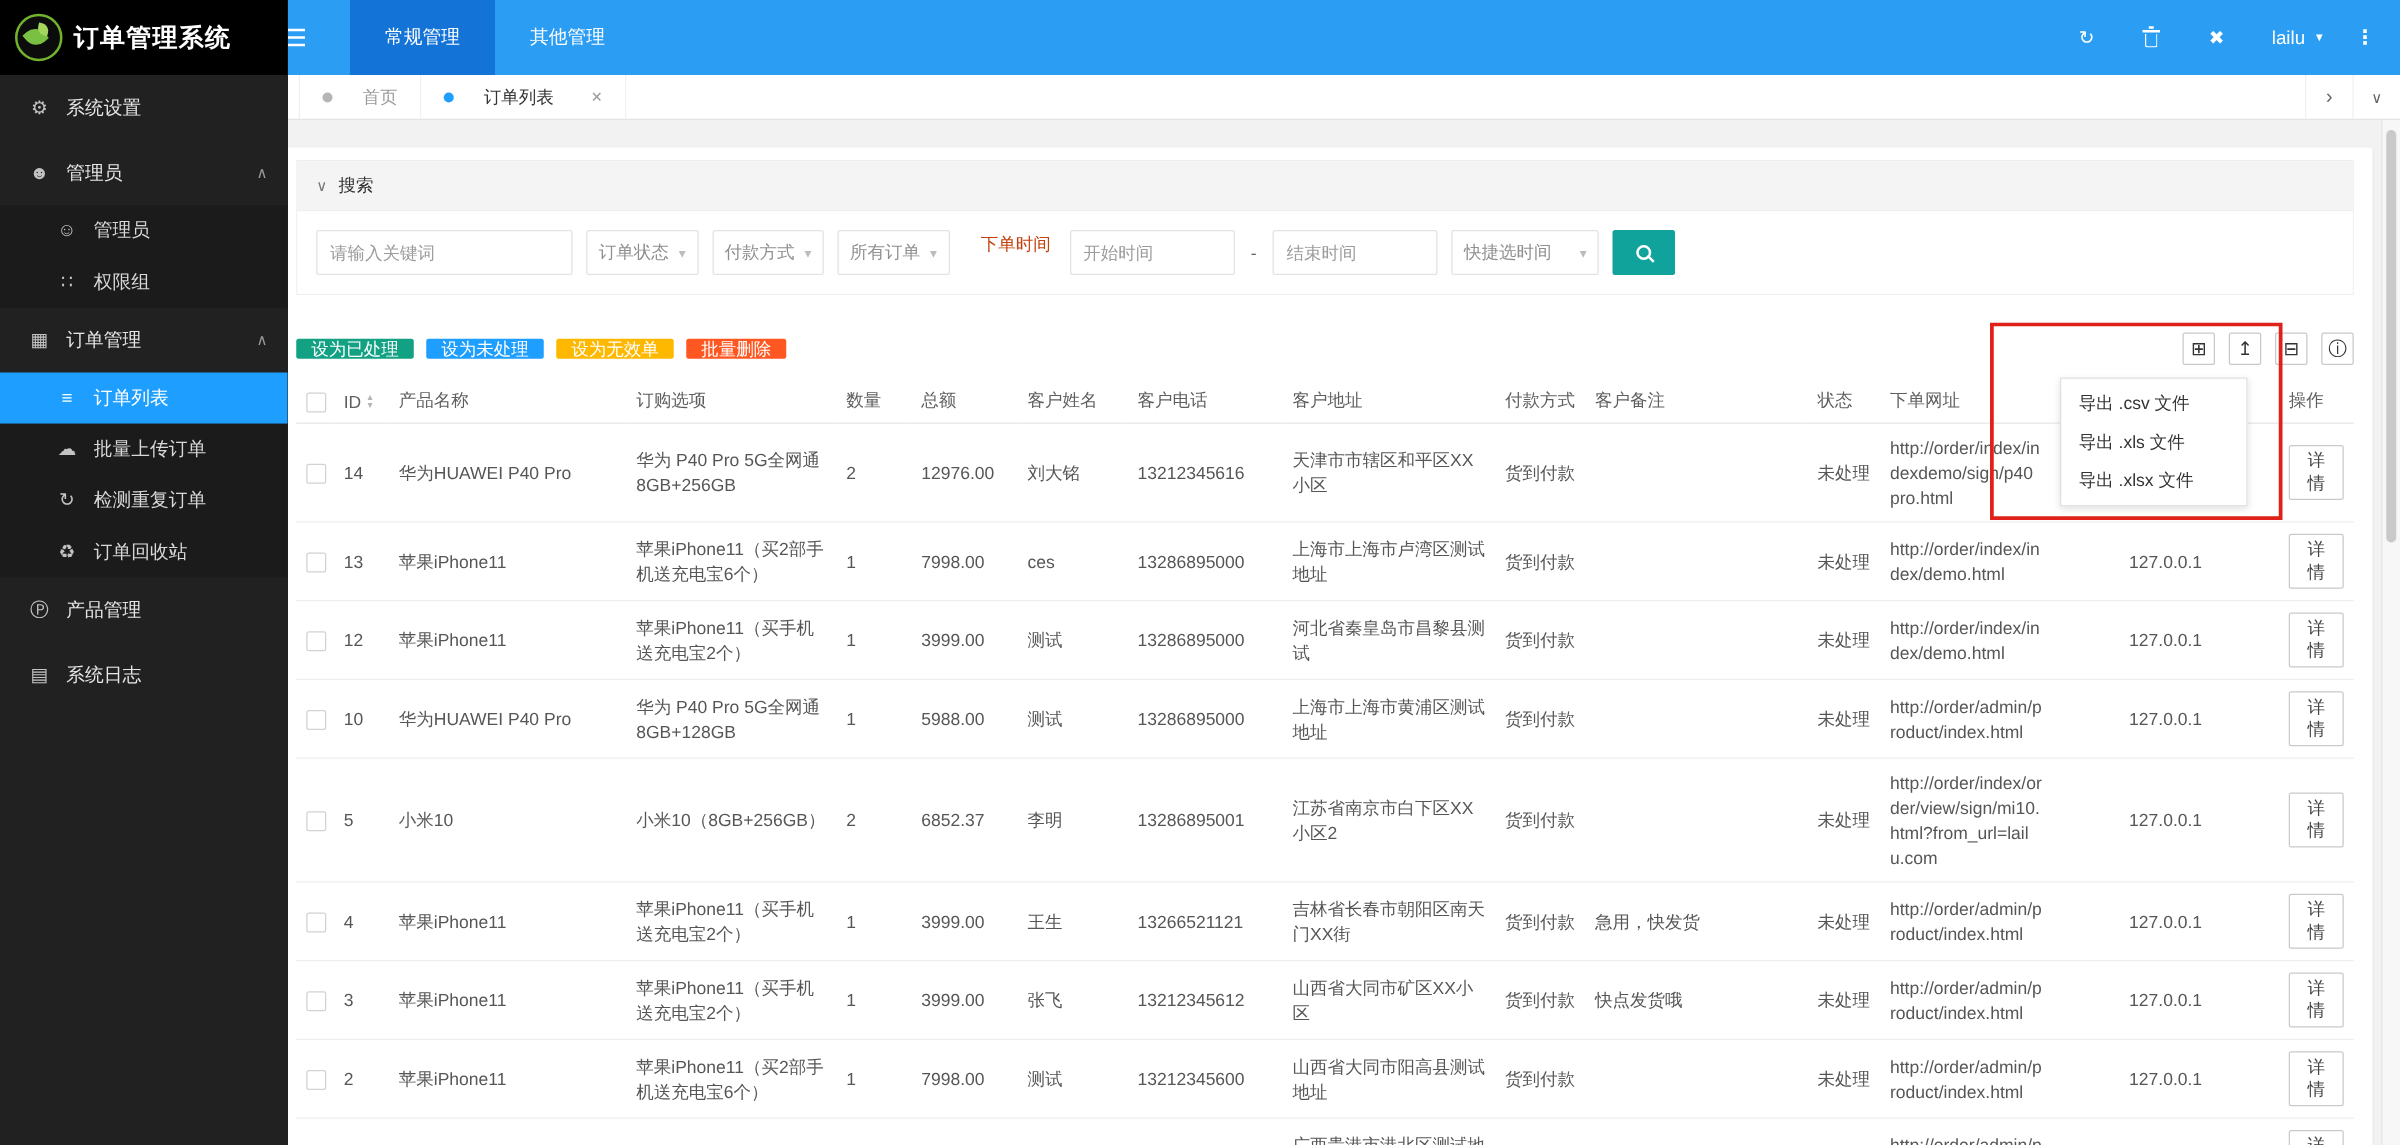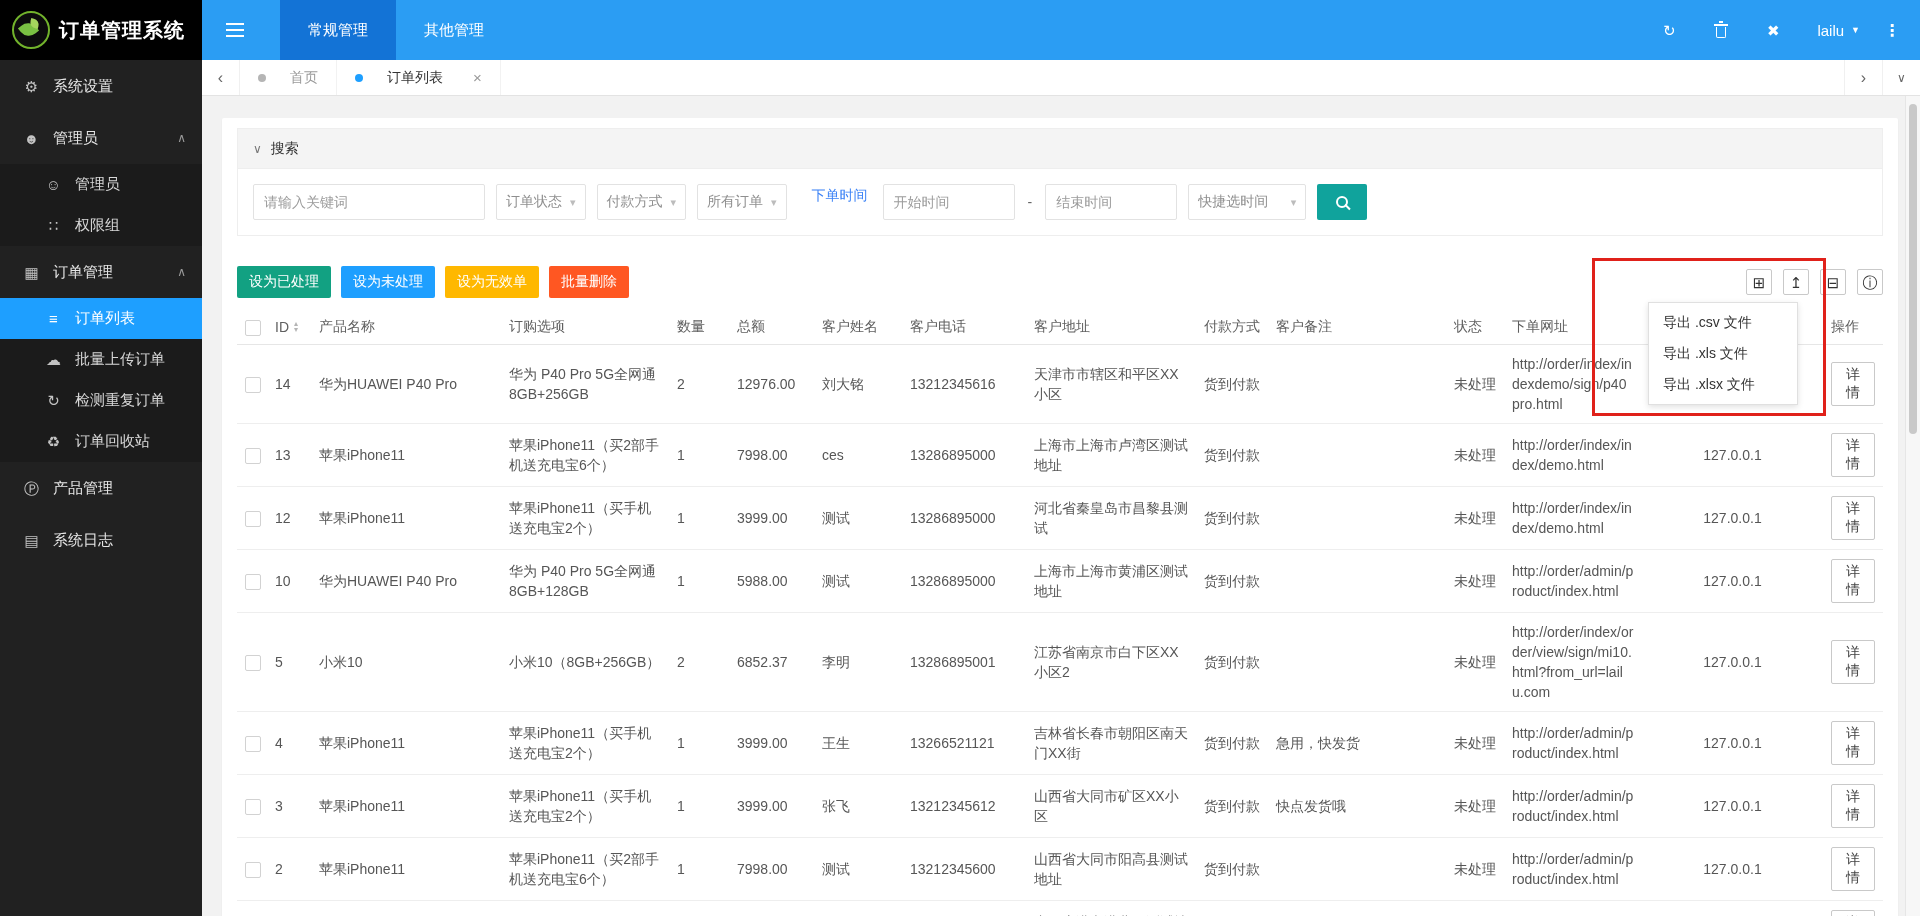--- a/index.html
+++ b/index.html
@@ -1,19 +1,19 @@
 <!DOCTYPE html>
 <html><head>
 <meta charset="utf-8">
 <style>
   * { margin:0; padding:0; box-sizing:border-box; }
   html,body { width:1920px; height:916px; overflow:hidden; font-family:"Liberation Sans","DejaVu Sans",sans-serif; font-size:14px; background:#f2f2f2; }
 
   
-  .sidebar { position:fixed; left:0; top:0; bottom:0; width:202px; background:#212121; z-index:5; }
+  .sidebar { position:fixed; left:0; top:0; bottom:0; width:230px; background:#212121; z-index:5; }
   .logo { height:60px; background:#000; display:flex; align-items:center; padding-left:12px; gap:9px; }
   .logo-badge { width:38px; height:38px; border-radius:50%; background:#0c0c0c; border:2px solid #72b32c; position:relative; flex:0 0 auto; }
   .logo-badge::before { content:""; position:absolute; left:7px; top:9px; width:15px; height:15px; background:#7ac143; border-radius:0 70% 0 70%; transform:rotate(-40deg); }
   .logo-badge::after { content:""; position:absolute; left:16px; top:6px; width:9px; height:9px; background:#a4d65e; border-radius:0 70% 0 70%; transform:rotate(15deg); }
   .logo-title { color:#fff; font-size:20px; font-weight:bold; letter-spacing:1px; white-space:nowrap; }
   .m-item { height:52px; display:flex; align-items:center; padding:0 16px 0 22px; color:#e6e6e6; font-size:15px; cursor:pointer; gap:12px; }
   .m-item.sub { height:41px; padding-left:44px; color:#d8d8d8; font-size:15px; background:#1b1b1b; }
   .m-item .gi, .m-item .ico-trash { color:#c3c3c3; }
   .m-item.active { background:#1E9FFF; color:#fff; }
   .m-item.active .gi { color:#fff; }
@@ -50,33 +50,33 @@
   
   .main { position:absolute; left:202px; top:96px; right:0; bottom:-200px; background:#f2f2f2; padding:22px 22px 0 20px; }
   .card { background:#fff; border-radius:2px; padding:10px 15px 15px 15px; min-height:900px; box-shadow:0 1px 2px rgba(0,0,0,.05); }
 
   .collapse { border:1px solid #eee; margin-top:0; }
   .collapse-hd { height:40px; background:#f4f4f4; border-bottom:1px solid #eee; display:flex; align-items:center; gap:9px; padding:0 15px; color:#333; cursor:pointer; }
   .collapse-hd .arrow { color:#777; font-size:12px; }
   .collapse-bd { padding:15px; display:flex; align-items:center; gap:11px; background:#fff; }
   .txt { height:36px; border:1px solid #e2e2e2; border-radius:2px; padding:0 10px; font-size:14px; color:#333; font-family:inherit; }
   .txt::placeholder { color:#9c9c9c; }
-  .txt.kw { width:232px; }
+  .txt.kw { width:205px; }
   .txt.dt { width:132px; }
   .sel { height:36px; border:1px solid #e2e2e2; border-radius:2px; display:flex; align-items:center; justify-content:space-between; padding:0 9px; color:#8f8f8f; cursor:pointer; min-width:88px; }
   .sel .caret { color:#bcbcbc; font-size:11px; margin-left:8px; }
   .sel.wide { min-width:118px; }
-  .date-lbl { color:#3b82f6; margin:0 4px 12px 14px; }
+  .date-lbl { color:#c2410c; margin:0 4px 12px 14px; }
   .dash { color:#666; margin:0 2px; }
   .search-btn { width:50px; height:36px; background:#10a39c; border:none; border-radius:2px; display:flex; align-items:center; justify-content:center; cursor:pointer; }
   .ico-mag { position:relative; width:12px; height:12px; border:2px solid #fff; border-radius:50%; display:inline-block; }
   .ico-mag::after { content:""; position:absolute; width:7px; height:2px; background:#fff; transform:rotate(45deg); right:-5px; bottom:-2px; }
 
   .actions-row { margin-top:30px; display:flex; align-items:center; }
-  .act-btn { height:32px; padding:0 12px; border:none; border-radius:2px; color:#fff; font-size:14px; margin-right:10px; cursor:pointer; font-family:inherit; }
+  .act-btn { height:16px; padding:0 12px; border:none; border-radius:2px; color:#fff; font-size:14px; margin-right:10px; cursor:pointer; font-family:inherit; }
   .table-tools { margin-left:auto; display:flex; gap:11px; }
   .tool-btn { width:26px; height:26px; border:1px solid #c9c9c9; border-radius:2px; background:#fff; display:flex; align-items:center; justify-content:center; color:#333; font-size:14px; cursor:pointer; }
 
   table.grid { margin-top:12px; width:100%; table-layout:fixed; border-collapse:collapse; }
   table.grid th { font-weight:normal; color:#5f5f5f; text-align:left; padding:8px; border-bottom:1px solid #e6e6e6; white-space:nowrap; }
   table.grid td { color:#565656; padding:9px 8px; border-bottom:1px solid #eee; line-height:20px; word-break:break-all; vertical-align:middle; }
   .cb { display:inline-block; width:16px; height:16px; border:1px solid #d2d2d2; border-radius:2px; background:#fff; vertical-align:middle; cursor:pointer; }
   .th-id { display:inline-flex; align-items:center; gap:5px; }
   .sort { display:inline-flex; flex-direction:column; font-size:8px; line-height:6px; color:#b5b5b5; }
   .btn-detail { background:#fff; border:1px solid #c9c9c9; border-radius:2px; color:#444; padding:3px 10px; font-size:14px; cursor:pointer; font-family:inherit; }

